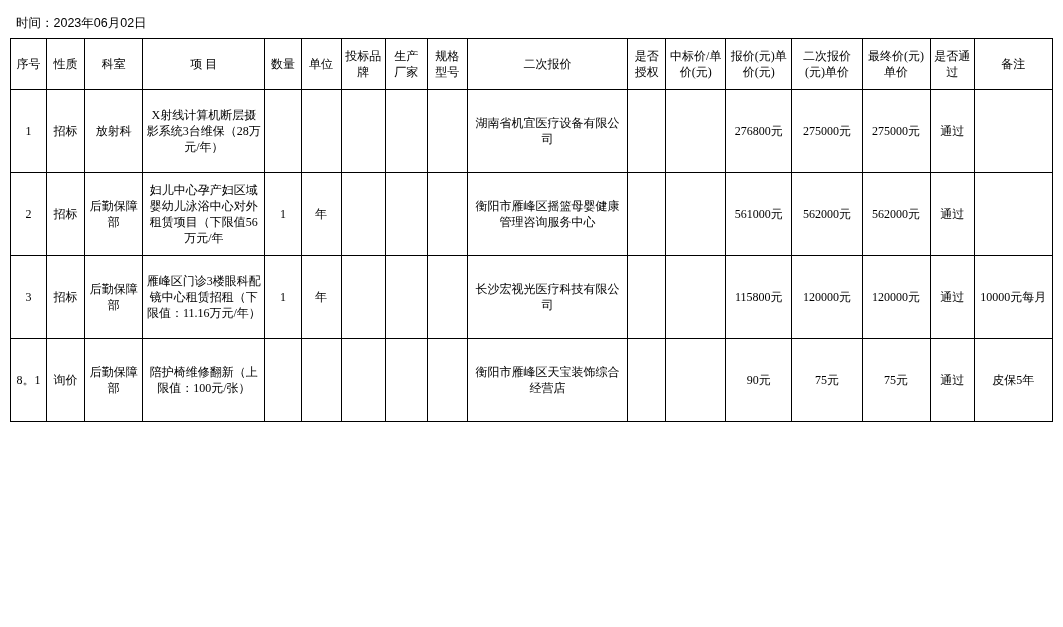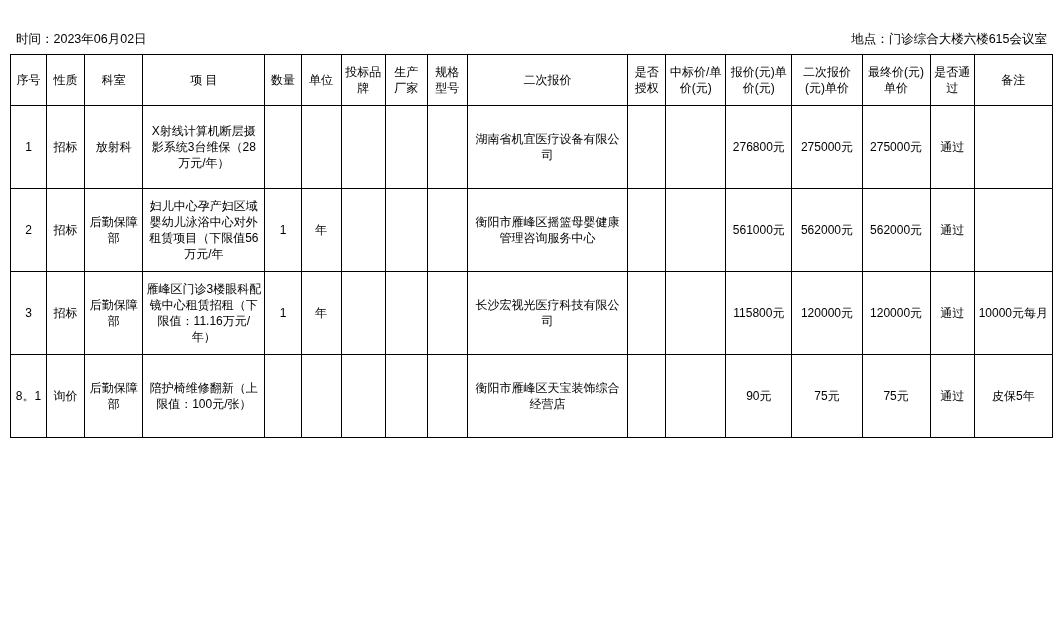--- a/index.html
+++ b/index.html
@@ -22,30 +22,30 @@
     box-sizing: border-box;
     padding: 0 10px;
   }
   .meta-row {
     display: flex;
     justify-content: space-between;
     align-items: center;
     height: 30px;
     padding: 8px 6px 0 6px;
     font-size: 12.5px;
-    margin-top: 16px;
   }
   .meta-left, .meta-right {
     white-space: nowrap;
   }
   table.bid-table {
     border-collapse: collapse;
     table-layout: fixed;
     width: 1043px;
     margin: 0 auto;
+    font-family: Liberation Serif, serif;
   }
   table.bid-table th,
   table.bid-table td {
     border: 1px solid #000000;
     text-align: center;
     vertical-align: middle;
     font-weight: normal;
     font-size: 12px;
     line-height: 1.35;
     padding: 2px 3px;
@@ -83,21 +83,20 @@
     line-height: 1.6;
   }
 </style>
 </head>
 <body>
 
 <div class="page">
 
   <div class="meta-row">
     <span class="meta-left">时间：2023年06月02日</span>
-    <span class="meta-right">地点：门诊综合大楼六楼615会议室</span>
   </div>
 
   <table class="bid-table">
     <colgroup>
       <col class="col-seq">
         <col class="col-type">
         <col class="col-dept">
         <col class="col-item">
       <col class="col-qty">
         <col class="col-unit">

